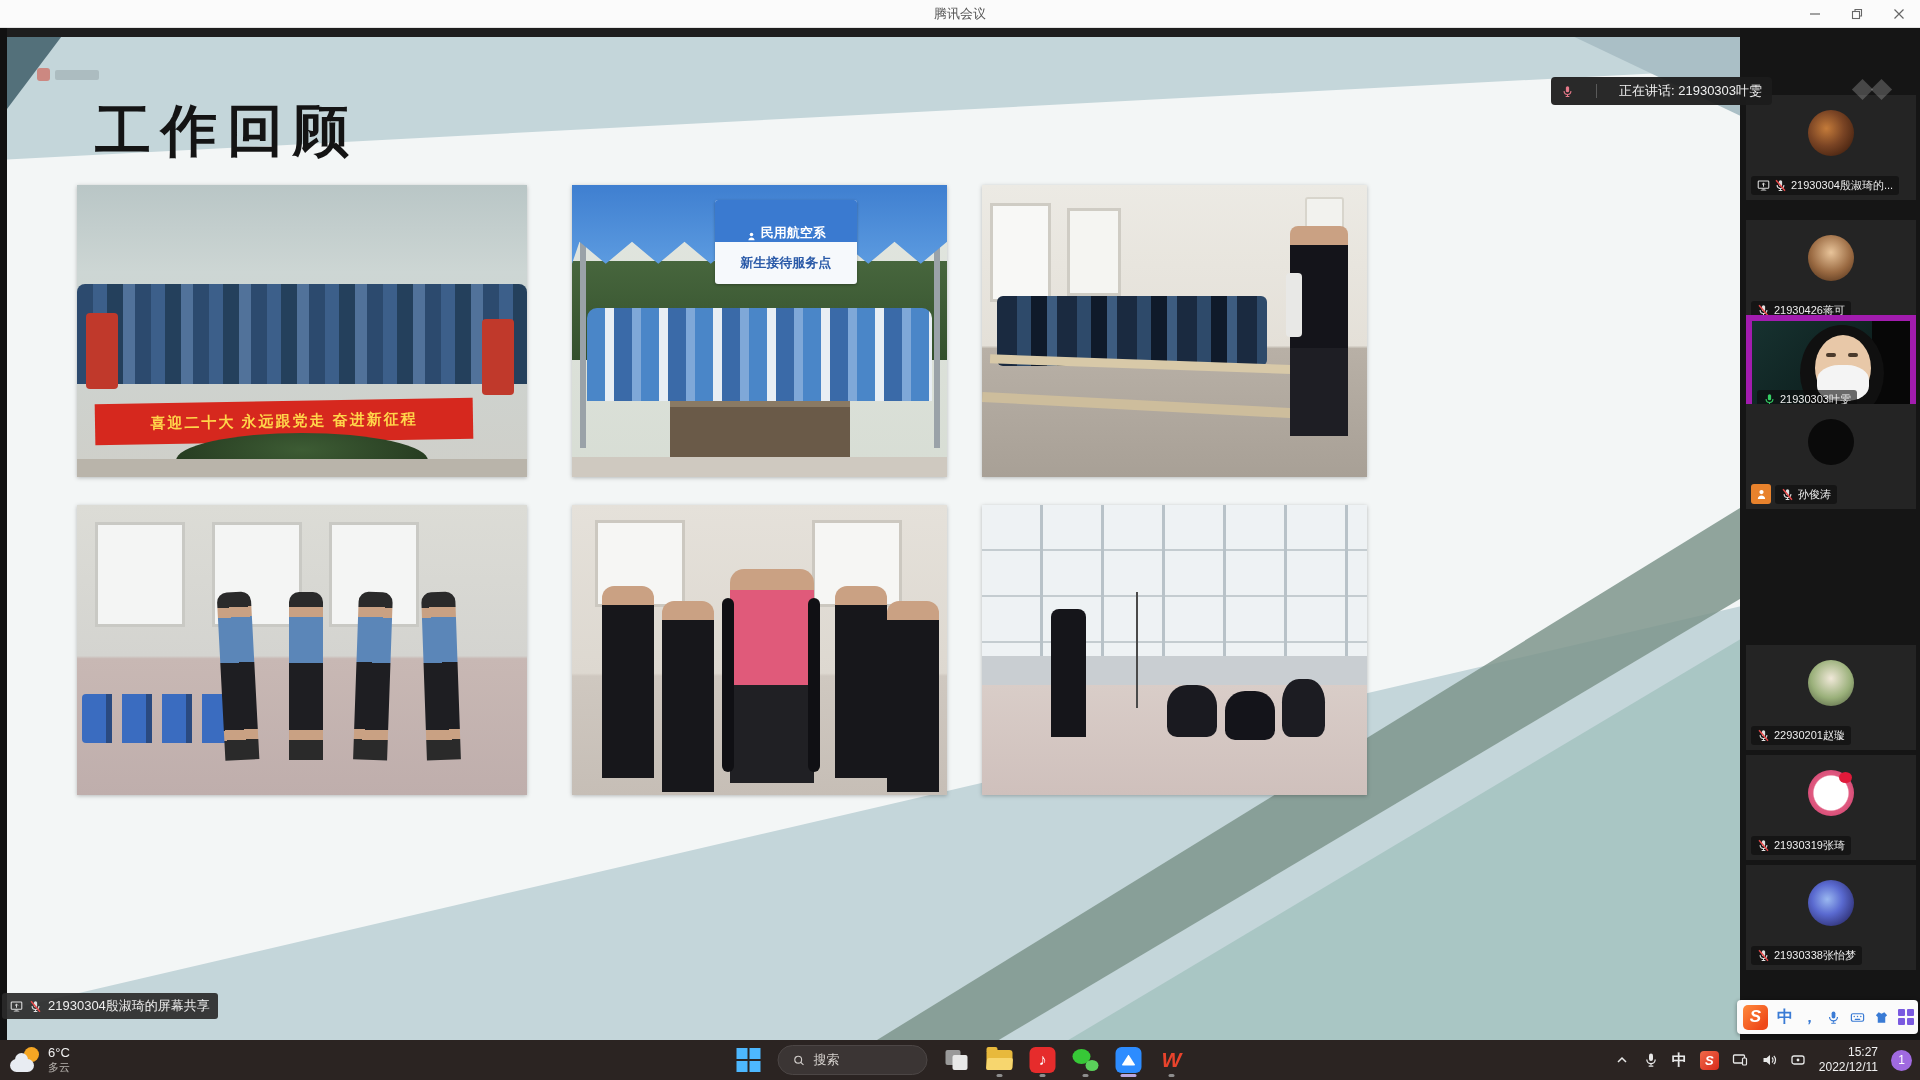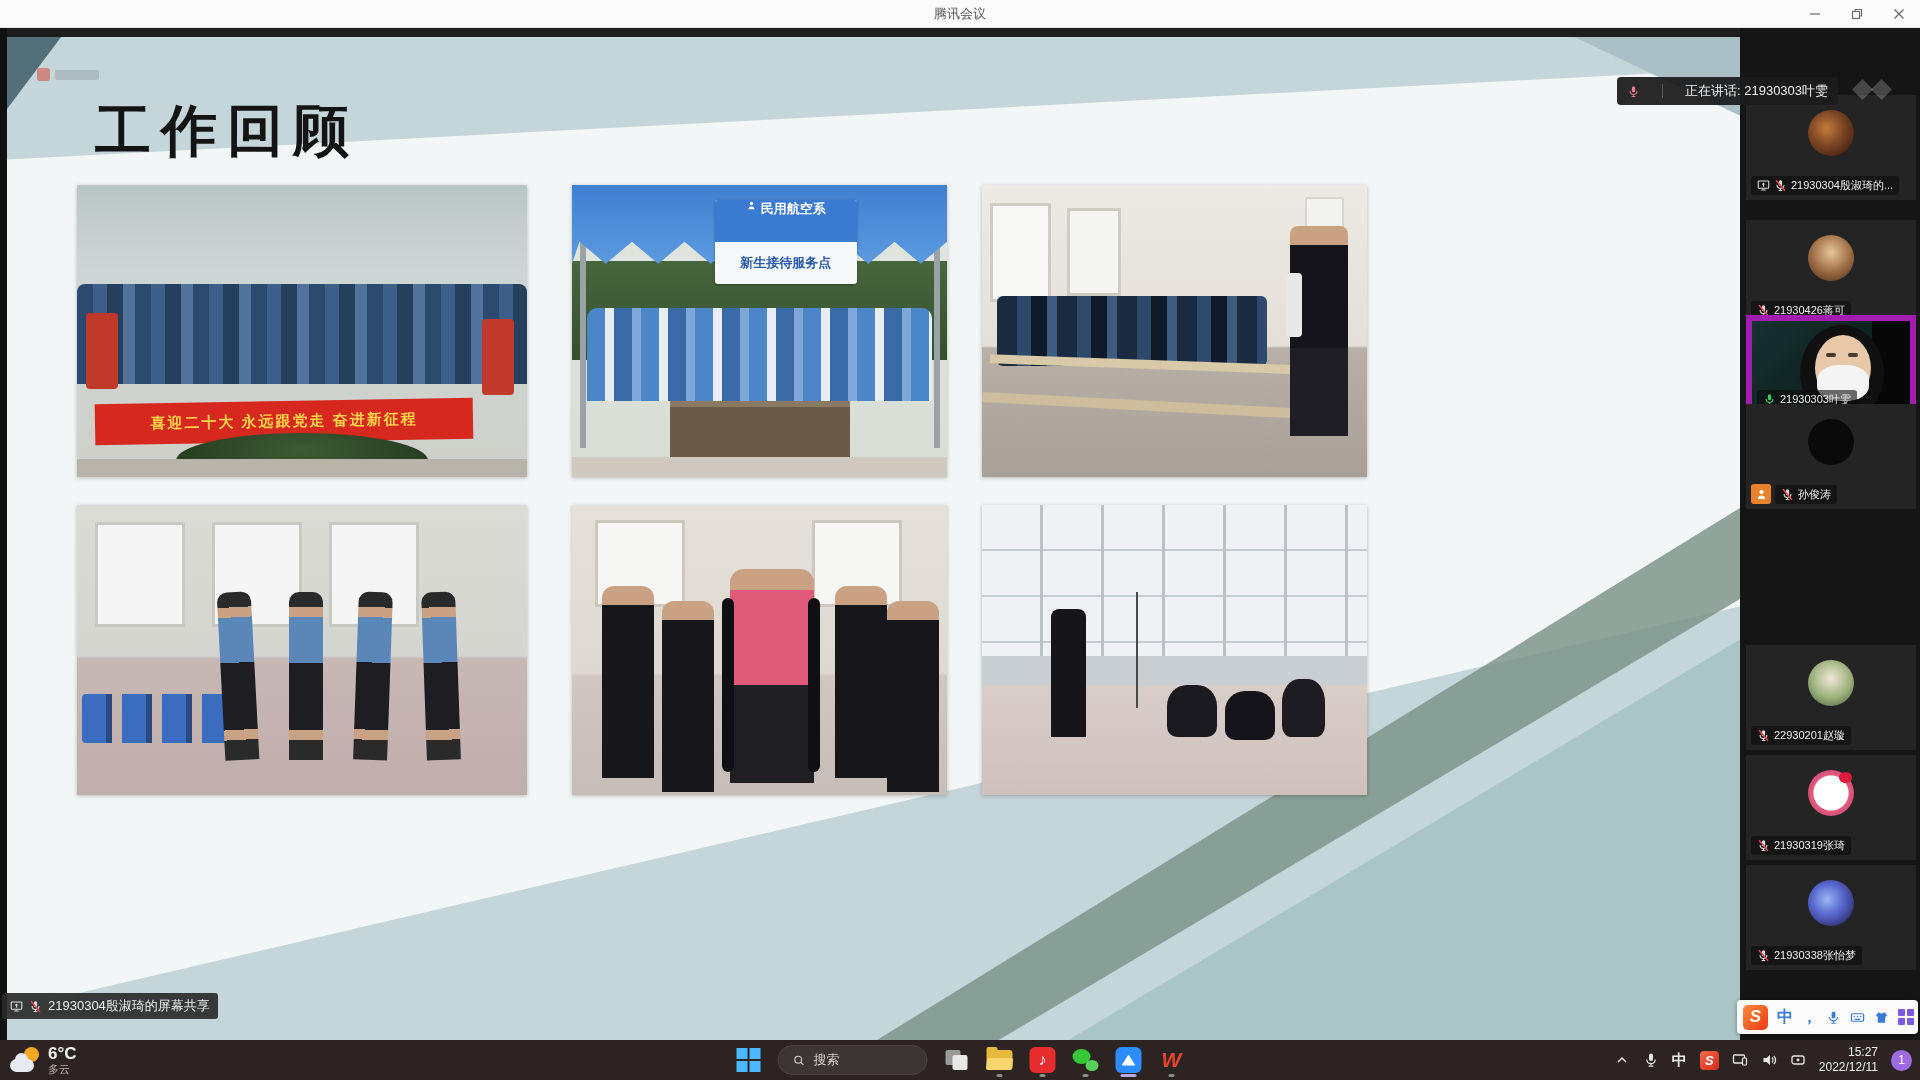--- a/index.html
+++ b/index.html
@@ -58,21 +58,21 @@
   
   #p2 { background:linear-gradient(180deg,#e2e6e0 0%,#d7ddd4 100%); }
   .p2-hedge { left:0; top:26%; width:100%; height:34%; background:linear-gradient(180deg,#47663d 0%,#33502c 100%); }
   .p2-canopy { left:0; top:0; width:100%; height:27%;
     background:linear-gradient(180deg,#3f7fd0 0%,#5c9be0 100%);
     clip-path:polygon(0 0,100% 0,100% 72%,93% 100%,86% 72%,79% 100%,72% 72%,65% 100%,58% 72%,51% 100%,44% 72%,37% 100%,30% 72%,23% 100%,16% 72%,9% 100%,2% 72%,0 100%); }
   .p2-pole-l { left:2%; top:10%; width:1.6%; height:80%; background:#9aa2a8; }
   .p2-pole-r { right:2%; top:10%; width:1.6%; height:80%; background:#9aa2a8; }
   .p2-sign { left:38%; top:5%; width:38%; height:29%; background:#f6f9fc; border-radius:3px;
     overflow:hidden; box-shadow:0 1px 3px rgba(0,0,0,.3); }
-  .p2-sign .l1 { display:flex; align-items:flex-start; justify-content:center; gap:4px; height:50%;
+  .p2-sign .l1 { display:flex; align-items:flex-end; justify-content:center; gap:4px; height:50%;
     background:#3a7ad0; color:#fff; font-weight:700; font-size:13px; }
   .p2-sign .l2 { display:flex; align-items:center; justify-content:center; height:50%;
     color:#2a5aa8; font-weight:700; font-size:13px; }
   .p2-team { left:4%; top:42%; width:92%; height:32%; border-radius:10px 10px 0 0;
     background:repeating-linear-gradient(90deg,#4a86c8 0 18px,#e8eef4 18px 27px,#3a6aa8 27px 45px,#7fa8d8 45px 54px); }
   .p2-table { left:26%; bottom:6%; width:48%; height:20%; background:#6a5a48; border-top:6px solid #8a7a64; }
   .p2-ground { left:0; bottom:0; width:100%; height:7%; background:#cfc9c0; }
 
   
   #p3 { background:linear-gradient(180deg,#eceae4 0%,#e4e0d8 55%,#b8b0a6 56%,#a8a096 100%); }
@@ -118,21 +118,21 @@
       repeating-linear-gradient(180deg,transparent 0 44px,#c4ccd0 44px 46px); }
   .p6-lowwall { left:0; top:52%; width:100%; height:10%; background:#c9ced2; }
   .p6-floor { left:0; top:62%; width:100%; height:38%; background:linear-gradient(180deg,#d9cdc8 0%,#cfc0bc 100%); }
   .p6-f1 { left:18%; top:36%; width:9%; height:44%; background:#15151a; border-radius:8px 8px 0 0; }
   .p6-g1 { left:48%; top:62%; width:13%; height:18%; background:#1a1a20; border-radius:40% 40% 20% 20%; }
   .p6-g2 { left:63%; top:64%; width:13%; height:17%; background:#14141a; border-radius:40% 40% 20% 20%; }
   .p6-g3 { left:78%; top:60%; width:11%; height:20%; background:#1c1c22; border-radius:40% 40% 20% 20%; }
   .p6-mic { left:40%; top:30%; width:2px; height:40%; background:#4a4a4a; }
 
   
-  #speaking-banner { position:absolute; left:1617px; top:77px; height:28px; z-index:6;
+  #speaking-banner { position:absolute; left:1551px; top:77px; height:28px; z-index:6;
     background:rgba(28,28,28,.94); border-radius:4px; display:flex; align-items:center; padding:0 10px; gap:22px; }
   #speaking-banner .divider { width:1px; height:14px; background:#5a5a5a; }
   #speaking-banner .sb-text { color:#f0f0f0; font-size:13px; white-space:nowrap; }
   .diamonds { position:absolute; left:1855px; top:82px; z-index:5; display:flex; gap:4px; }
   .diamonds span { width:15px; height:15px; background:rgba(200,200,200,.28); transform:rotate(45deg); display:block; }
 
   #share-toast { position:absolute; left:2px; top:993px; height:26px; z-index:6;
     background:rgba(42,42,42,.92); border-radius:3px; display:flex; align-items:center; padding:0 8px; gap:6px; }
   #share-toast .st-text { color:#eee; font-size:13px; white-space:nowrap; }
 
@@ -177,21 +177,21 @@
   .sg-grid span { width:7px; height:7px; background:#7a5ae0; border-radius:1px; display:block; }
 
   
   #taskbar { position:absolute; left:0; top:1040px; width:1920px; height:40px; background:#2b2422; z-index:4; }
   #weather { position:absolute; left:10px; top:0; height:40px; display:flex; align-items:center; gap:8px; }
   .wicon { position:relative; width:30px; height:26px; }
   .wicon .sun { position:absolute; right:1px; top:0; width:15px; height:15px; border-radius:50%; background:#f5a623; }
   .wicon .cloud { position:absolute; left:0; bottom:1px; width:24px; height:13px; border-radius:8px; background:#e8ecf2; }
   .wicon .cloud::before { content:""; position:absolute; left:5px; top:-6px; width:13px; height:13px; border-radius:50%; background:#e8ecf2; }
   #weather .wt { display:flex; flex-direction:column; line-height:1.15; }
-  #weather .temp { color:#f0f0f0; font-size:17px; font-weight:700; }
+  #weather .temp { color:#f0f0f0; font-size:13px; font-weight:400; }
   #weather .cond { color:#b8b4b0; font-size:11px; }
 
   #tb-center { position:absolute; left:50%; transform:translateX(-50%); top:0; height:40px;
     display:flex; align-items:center; gap:15px; }
   .tb-ic { position:relative; width:28px; height:40px; display:flex; align-items:center; justify-content:center; }
   .tb-ic.run::after { content:""; position:absolute; bottom:3px; left:50%; transform:translateX(-50%);
     width:6px; height:3px; border-radius:2px; background:#8d8d8d; }
   .tb-ic.act::after { content:""; position:absolute; bottom:3px; left:50%; transform:translateX(-50%);
     width:16px; height:3px; border-radius:2px; background:#b8a8e0; }
   .start-grid { display:grid; grid-template-columns:11px 11px; gap:2px; }

